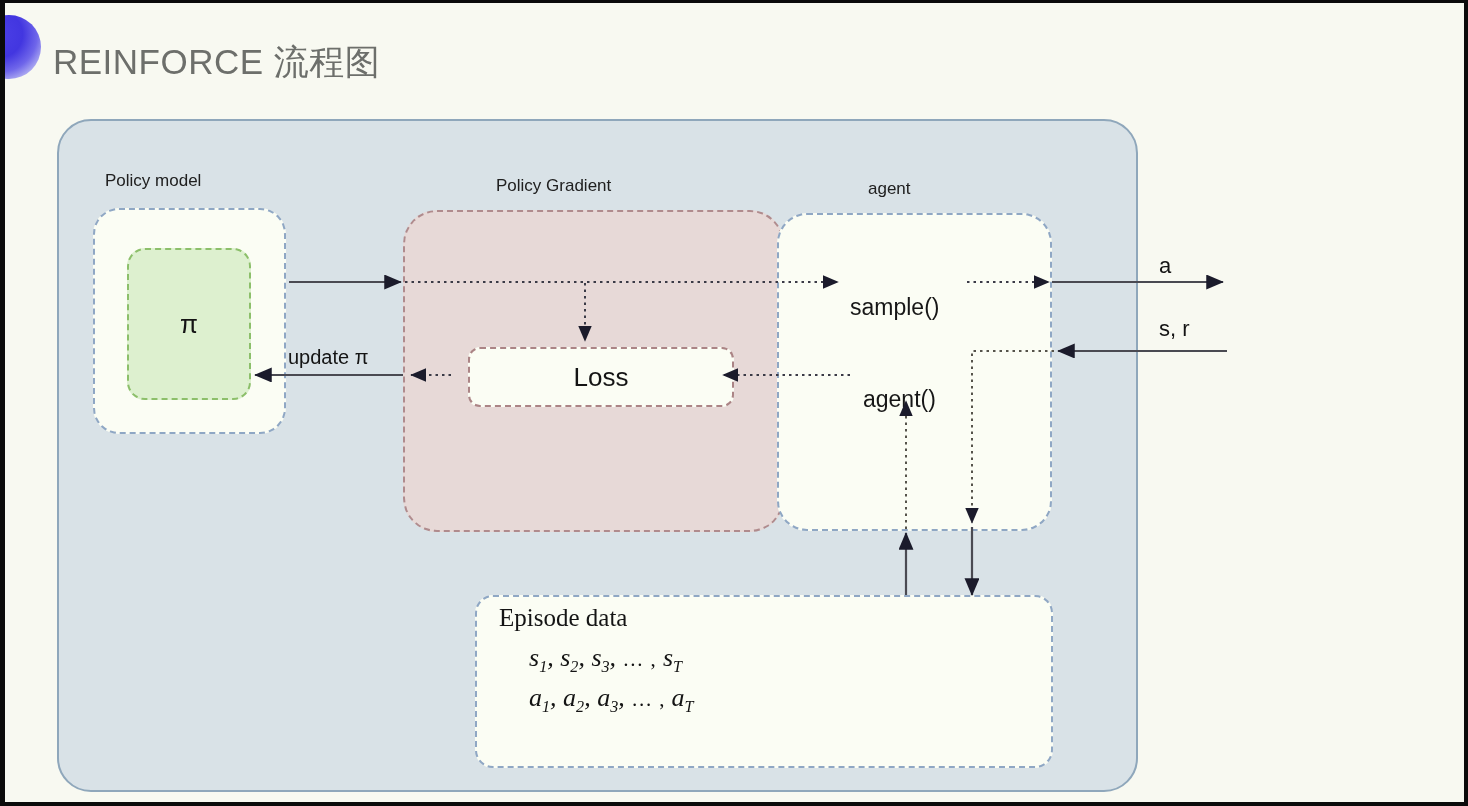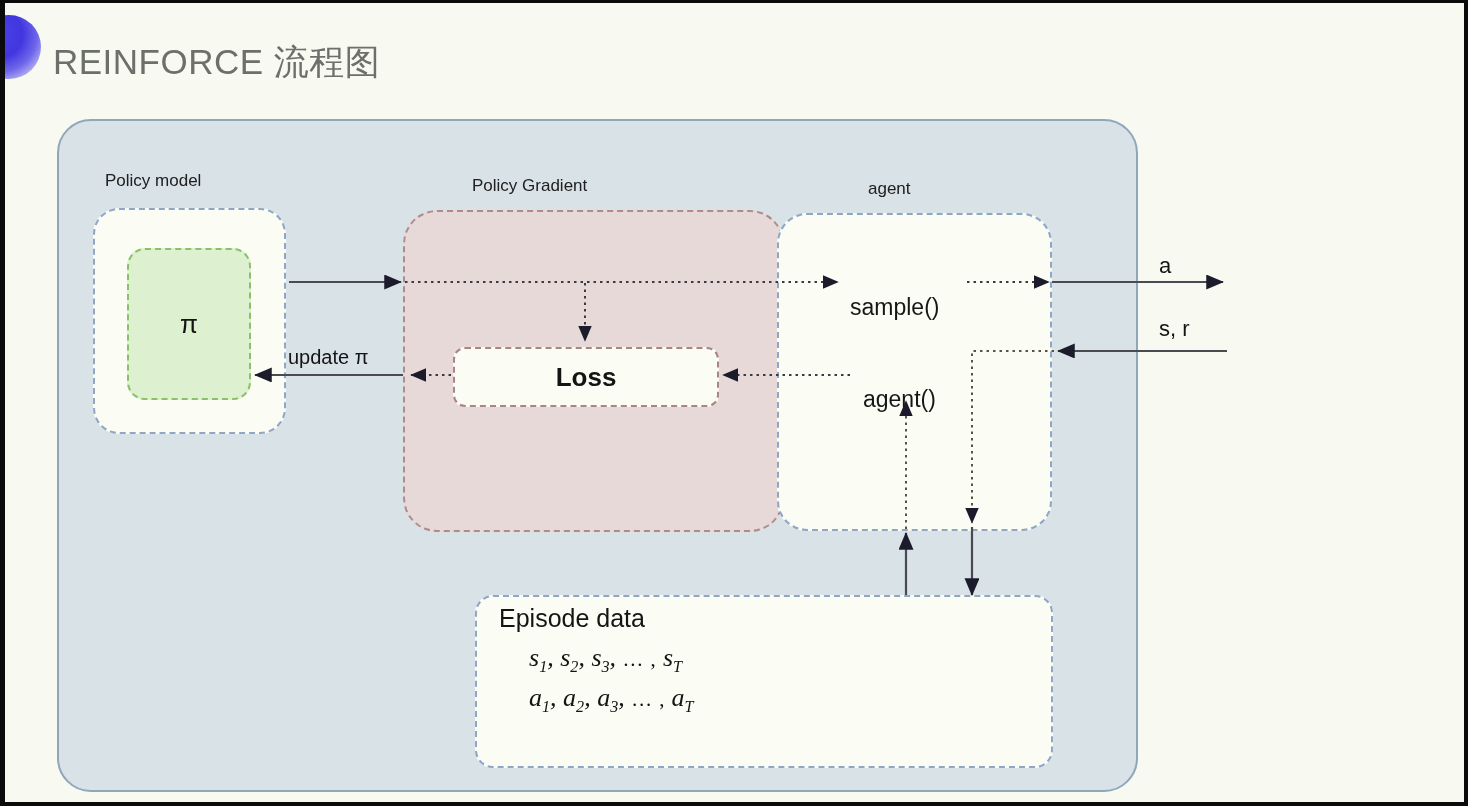--- a/index.html
+++ b/index.html
@@ -56,21 +56,21 @@
   }
 
   
   .caption {
     position: absolute;
     font-size: 17px;
     color: #202020;
     white-space: nowrap;
   }
   .cap-policy-model { left: 100px; top: 168px; }
-  .cap-policy-grad  { left: 467px; top: 173px; text-align: right; }
+  .cap-policy-grad  { left: 491px; top: 173px; text-align: right; }
   .cap-agent        { left: 863px; top: 176px; }
 
   
   .policy-model-box {
     position: absolute;
     left: 88px;
     top: 205px;
     width: 193px;
     height: 226px;
     background: #fbfdf4;
@@ -102,34 +102,33 @@
     top: 207px;
     width: 381px;
     height: 322px;
     background: #e7d9d7;
     border: 2px dashed #b08b8d;
     border-radius: 34px;
     box-sizing: border-box;
   }
   .loss-box {
     position: absolute;
-    left: 448px;
+    left: 463px;
     top: 344px;
     width: 266px;
     height: 60px;
     background: #fbfdf4;
     border: 2px dashed #ab8485;
     border-radius: 12px;
     box-sizing: border-box;
     display: flex;
     align-items: center;
     justify-content: center;
     font-size: 26px;
     color: #141414;
-    font-weight: bold;
   }
 
   
   .agent-box {
     position: absolute;
     left: 772px;
     top: 210px;
     width: 275px;
     height: 318px;
     background: #fbfdf4;
@@ -177,20 +176,21 @@
     border-radius: 18px;
     box-sizing: border-box;
   }
   .episode-title {
     position: absolute;
     left: 494px;
     top: 601px;
     font-size: 25px;
     color: #141414;
     white-space: nowrap;
+    font-family: Liberation Serif, serif;
   }
   .episode-line {
     position: absolute;
     left: 524px;
     font-family: "Liberation Serif", serif;
     font-style: italic;
     font-size: 26px;
     color: #141414;
     white-space: nowrap;
   }

